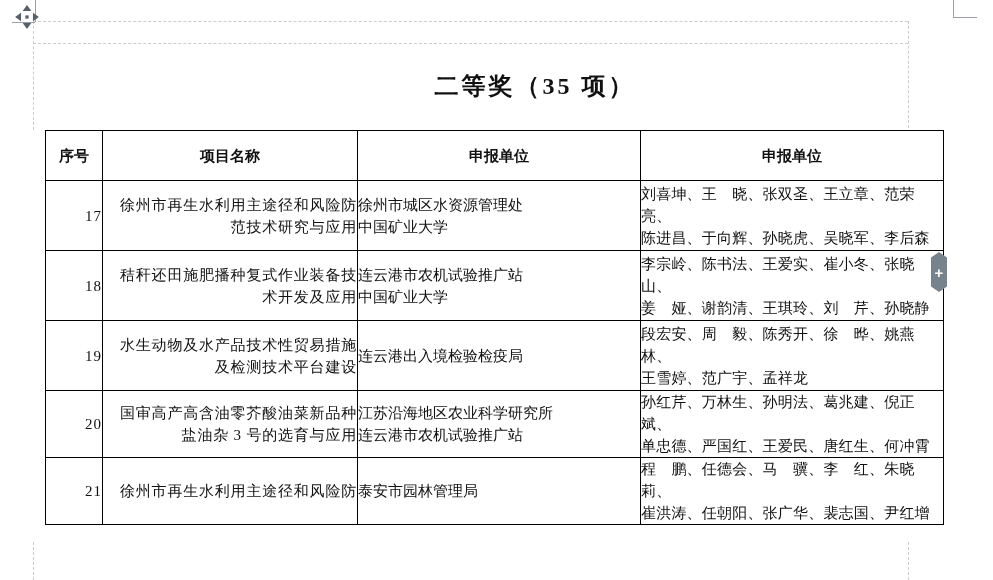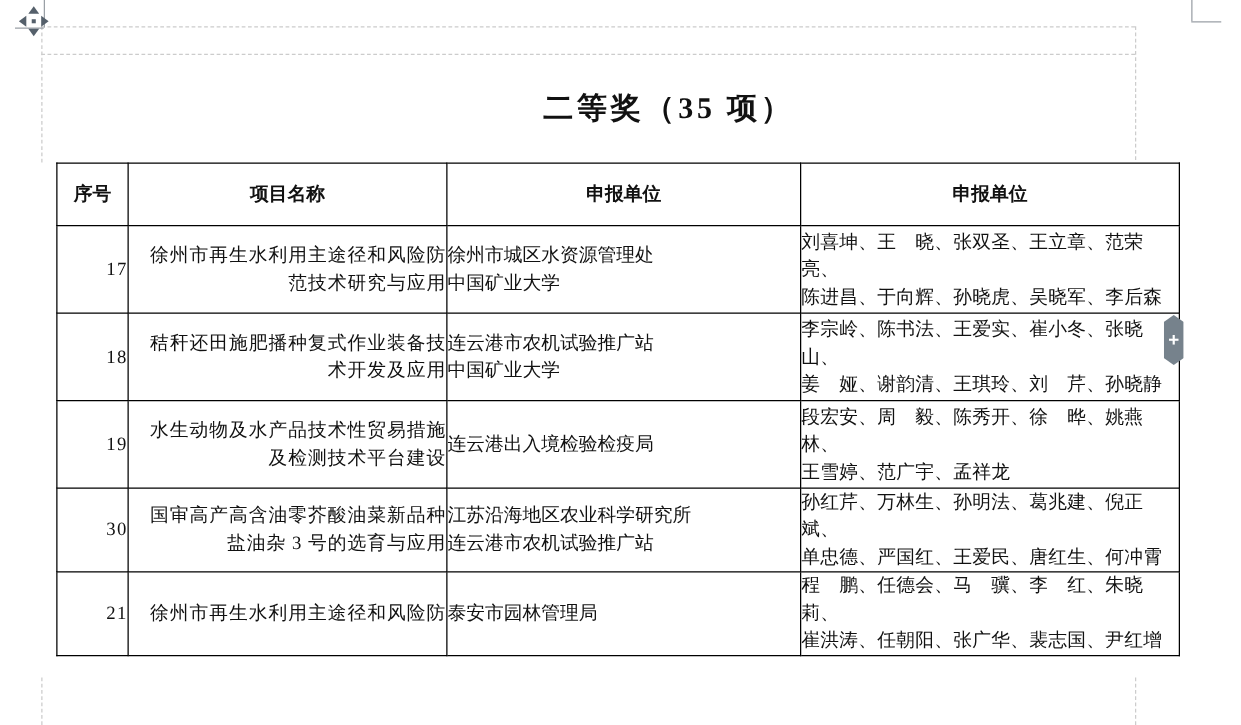--- a/index.html
+++ b/index.html
@@ -135,21 +135,21 @@
     </tr>
     <tr style="height:70px">
       <td class="cell-no">19</td>
       <td class="cell-project">水生动物及水产品技术性贸易措施
 及检测技术平台建设</td>
       <td class="cell-unit">连云港出入境检验检疫局</td>
       <td class="cell-people">段宏安、周　毅、陈秀开、徐　晔、姚燕林、
 王雪婷、范广宇、孟祥龙</td>
     </tr>
     <tr style="height:67px">
-      <td class="cell-no">30</td>
+      <td class="cell-no">20</td>
       <td class="cell-project">国审高产高含油零芥酸油菜新品种
 盐油杂 3 号的选育与应用</td>
       <td class="cell-unit">江苏沿海地区农业科学研究所
 连云港市农机试验推广站</td>
       <td class="cell-people">孙红芹、万林生、孙明法、葛兆建、倪正斌、
 单忠德、严国红、王爱民、唐红生、何冲霄</td>
     </tr>
     <tr style="height:66px">
       <td class="cell-no">21</td>
       <td class="cell-project">徐州市再生水利用主途径和风险防</td>

